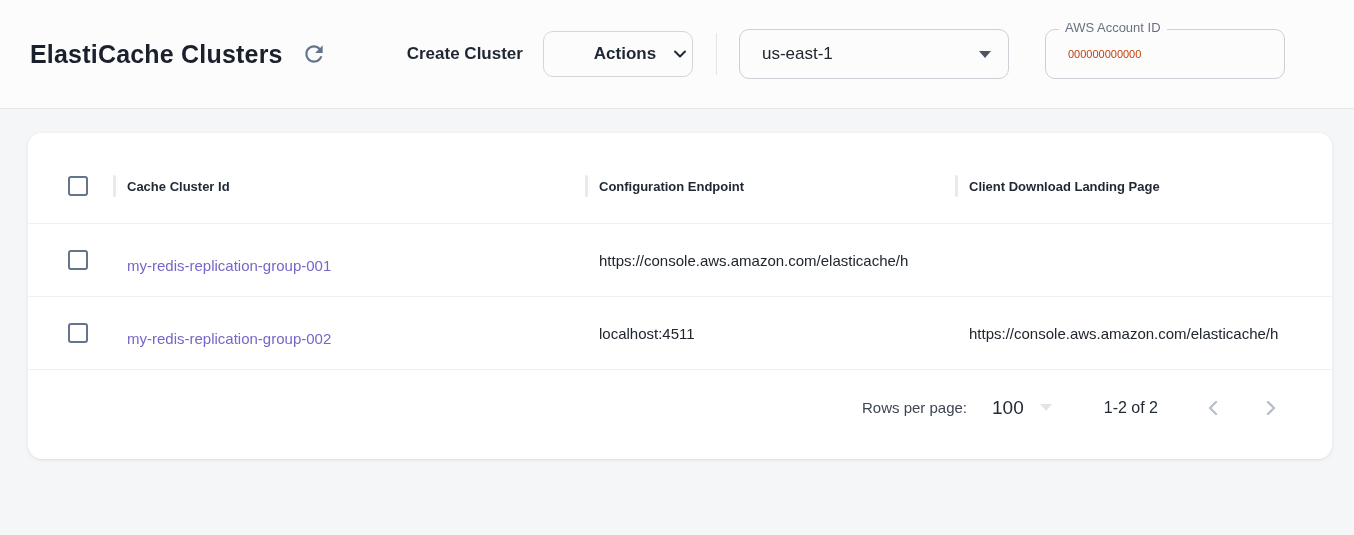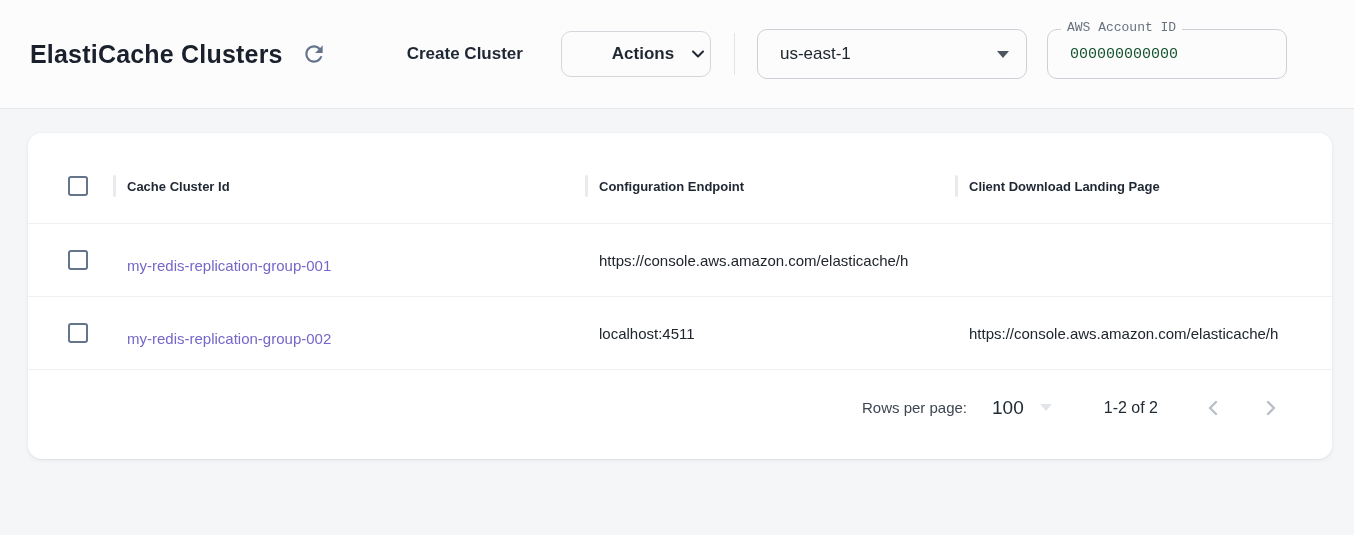--- a/index.html
+++ b/index.html
@@ -30,21 +30,21 @@
     background: none; border: none; cursor: pointer;
     margin-left: 14px; display: flex; align-items: center; justify-content: center;
     width: 34px; height: 34px; border-radius: 50%;
   }
   .text-btn {
     background: none; border: none; cursor: pointer;
     font-family: inherit; font-size: 17px; font-weight: 700; color: #1f2733;
     margin-left: 76px; white-space: nowrap;
   }
   .outline-btn {
-    margin-left: 38px;
+    margin-left: 20px;
     background: #fcfcfd;
     border: 1px solid #d3d7dc;
     border-radius: 10px;
     height: 46px; width: 150px;
     display: flex; align-items: center; justify-content: center; gap: 14px;
     font-family: inherit; font-size: 17px; font-weight: 700; color: #1f2733;
     cursor: pointer;
     padding-left: 48px;
   }
   .vdivider {
@@ -61,40 +61,39 @@
     cursor: pointer;
     background: #fcfcfd;
   }
   .tri-down {
     width: 0; height: 0;
     border-left: 6px solid transparent;
     border-right: 6px solid transparent;
     border-top: 7px solid #4d5560;
   }
   .account-field {
-    margin-left: 20px;
+    margin-left: 36px;
     position: relative;
     width: 240px; height: 50px;
     border: 1px solid #ccd1d7;
     border-radius: 10px;
     background: #fcfcfd;
-    font-family: Liberation Mono, monospace;
   }
   .account-field label {
     position: absolute;
     top: -10px; left: 13px;
     background: #fcfcfd;
     padding: 0 6px;
     font-size: 13px; color: #68727e;
     white-space: nowrap;
   }
   .account-field input {
     width: 100%; height: 100%;
     border: none; outline: none; background: transparent;
-    font-family: inherit; font-size: 15px; color: #14532d;
+    font-family: inherit; font-size: 11px; color: #c2410c;
     padding: 0 16px 0 22px; border-radius: 10px;
   }
 
   
   .card {
     margin: 24px 22px 0 28px;
     background: #ffffff;
     border-radius: 14px;
     box-shadow: 0 1px 4px rgba(25, 35, 50, 0.07), 0 1px 1px rgba(25, 35, 50, 0.04);
     padding-top: 16px;

